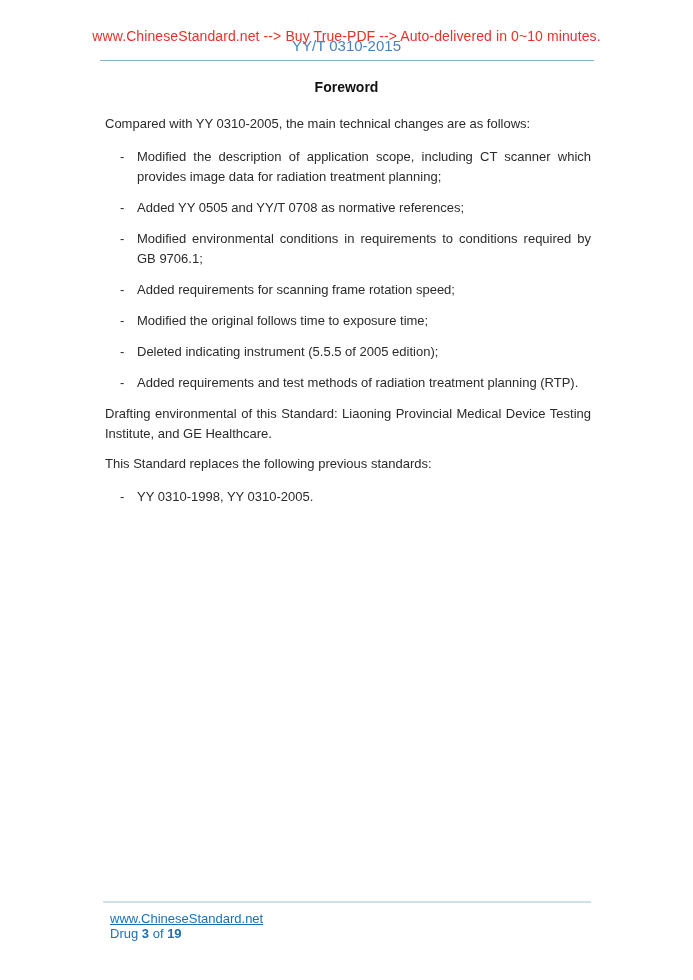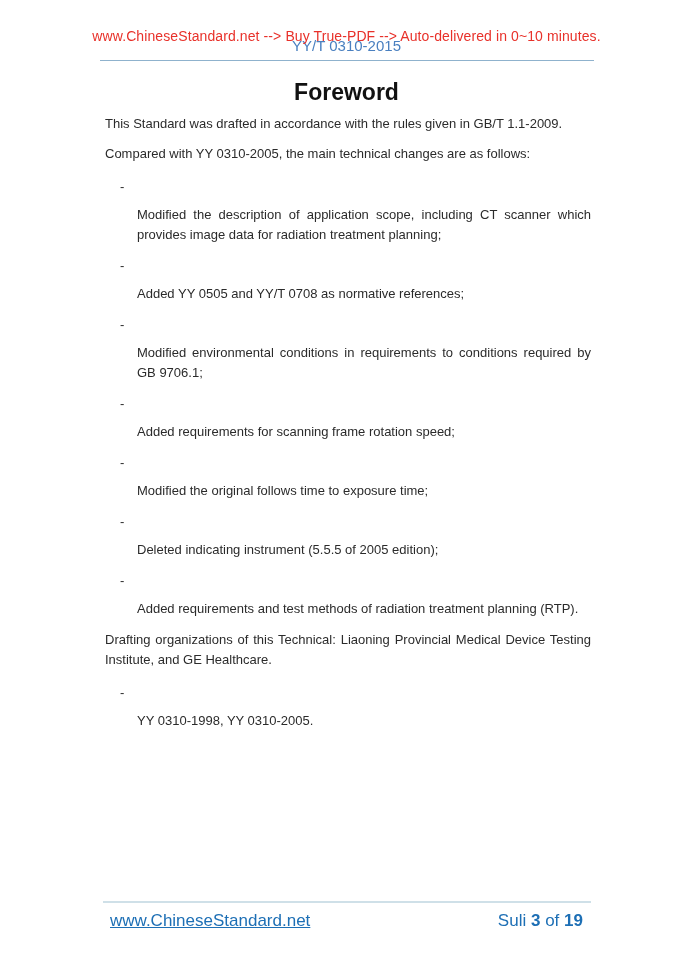--- a/index.html
+++ b/index.html
@@ -40,21 +40,21 @@
     width: 494px;
     border-top: 1px solid #8fb2cd;
   }
 
   
   .title {
     position: absolute;
     top: 79px; left: 0;
     width: 100%;
     text-align: center;
-    font-size: 23px;
+    font-size: 14px;
     font-weight: bold;
     color: #111111;
   }
 
   
   .body {
     position: absolute;
     top: 114px; left: 105px;
     width: 486px;
     font-size: 13px;
@@ -70,38 +70,39 @@
   .change-list { margin: 13px 0 10px 0; }
   .li {
     display: flex;
     margin: 0 0 11px 15px;
     text-align: justify;
   }
   .li .dash {
     flex: 0 0 17px;
     text-align: left;
   }
-  .li .li-text { flex: 1 1 auto; text-align: justify; margin-top: 28px; }
+  .li .li-text { flex: 1 1 auto; text-align: justify; }
 
   
   .footer-rule {
     position: absolute;
     top: 901px; left: 103px;
     width: 488px;
     border-top: 2px solid #cfe0e8;
   }
   .footer-row {
     position: absolute;
     top: 911px; left: 103px;
     width: 488px;
     display: flex;
     justify-content: space-between;
     align-items: baseline;
-    font-size: 17px;
+    font-size: 13px;
     color: #1d6fb5;
+    flex-direction: column;
   }
   .footer-link {
     color: #1d6fb5;
     text-decoration: underline;
     margin-left: 7px;
     cursor: pointer;
   }
   .page-indicator { margin-right: 8px; color: #1d6fb5; }
   .page-indicator .num { font-weight: bold; }
 </style>
@@ -111,21 +112,20 @@
 <div class="page">
 
   <div class="watermark">www.ChineseStandard.net --&gt; Buy True-PDF --&gt; Auto-delivered in 0~10 minutes.</div>
   <div class="doc-number">YY/T 0310-2015</div>
   <div class="header-rule"></div>
 
   <div class="title">Foreword</div>
 
   <div class="body">
 
-    <p>This Standard was drafted in accordance with the rules given in GB/T 1.1-2009.</p>
 
 
     <p>Compared with YY 0310-2005, the main technical changes are as follows:</p>
 
     <div class="change-list">
       <div class="li">
         <span class="dash">-</span>
         <span class="li-text">Modified the description of application scope, including CT scanner which provides image data for radiation treatment planning;</span>
       </div>
       <div class="li">
@@ -149,37 +149,38 @@
         <span class="li-text">Deleted indicating instrument (5.5.5 of 2005 edition);</span>
       </div>
       <div class="li">
         <span class="dash">-</span>
         <span class="li-text">Added requirements and test methods of radiation treatment planning (RTP).</span>
       </div>
     </div>
 
 
 
-    <p>Drafting organizations of this Technical: Liaoning Provincial Medical Device Testing Institute, and GE Healthcare.</p>
+    <p>Drafting environmental of this Standard: Liaoning Provincial Medical Device Testing Institute, and GE Healthcare.</p>
 
 
+    <p>This Standard replaces the following previous standards:</p>
 
     <div class="change-list">
       <div class="li">
         <span class="dash">-</span>
         <span class="li-text">YY 0310-1998, YY 0310-2005.</span>
       </div>
     </div>
 
   </div>
 
   <div class="footer-rule"></div>
   <div class="footer-row">
     <span class="footer-link">www.ChineseStandard.net</span>
     <span class="page-indicator">
-      <span>Suli</span>
+      <span>Drug</span>
       <span class="num">3</span>
       <span>of</span>
       <span class="num">19</span>
     </span>
   </div>
 
 </div>
 
 </body></html>

